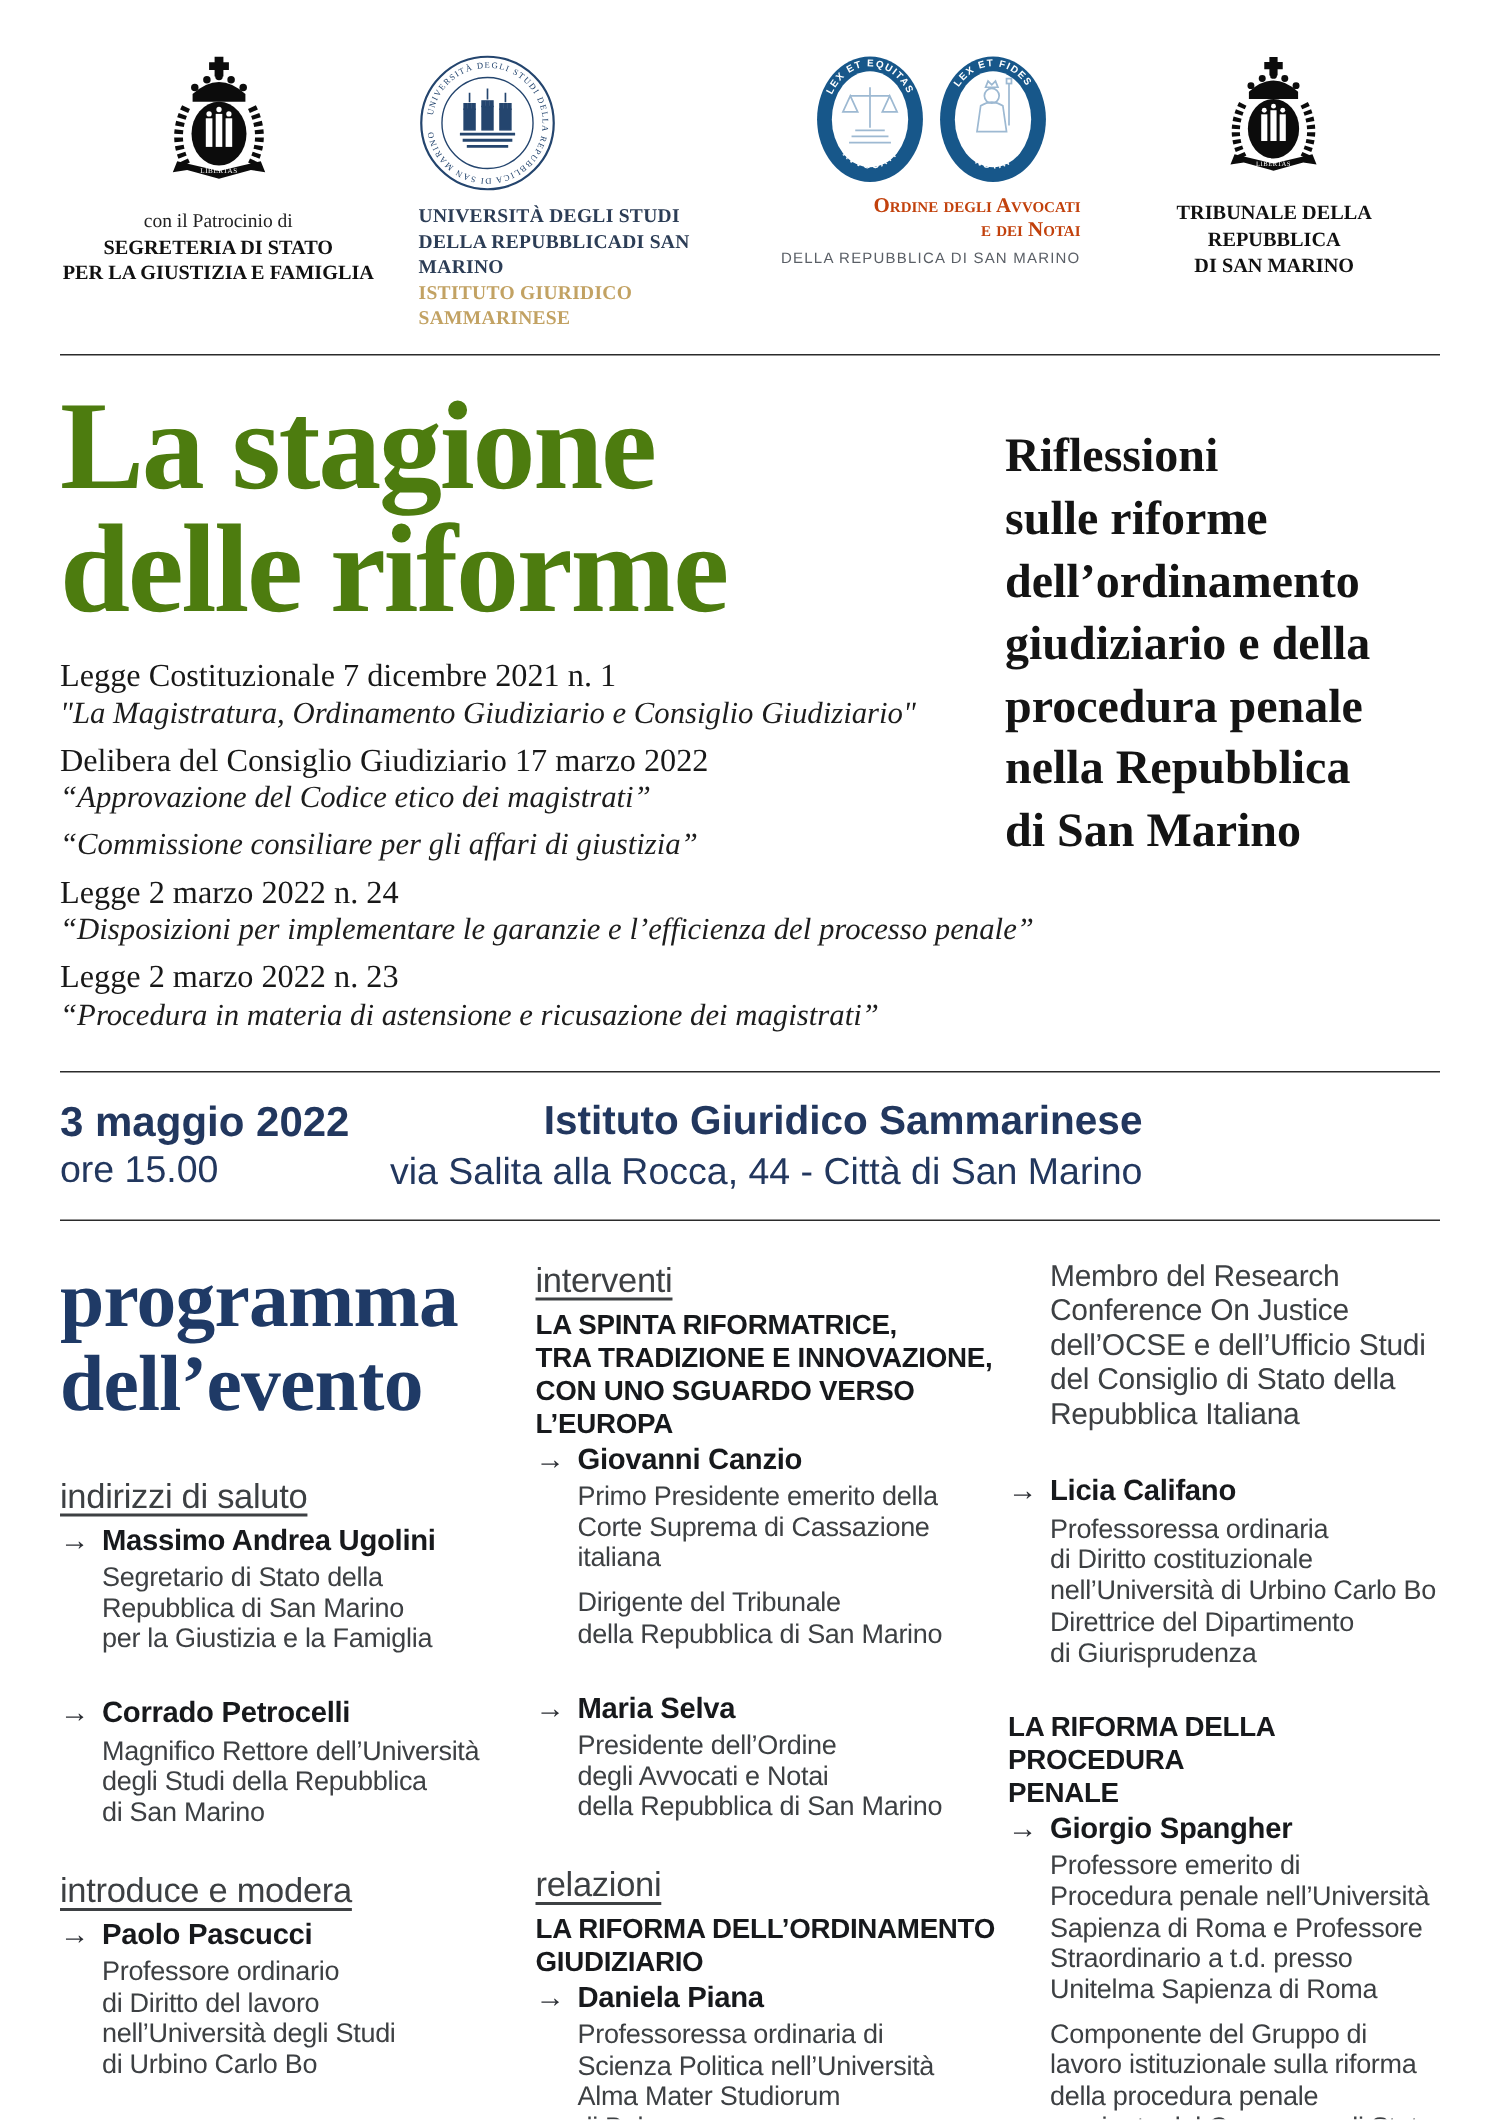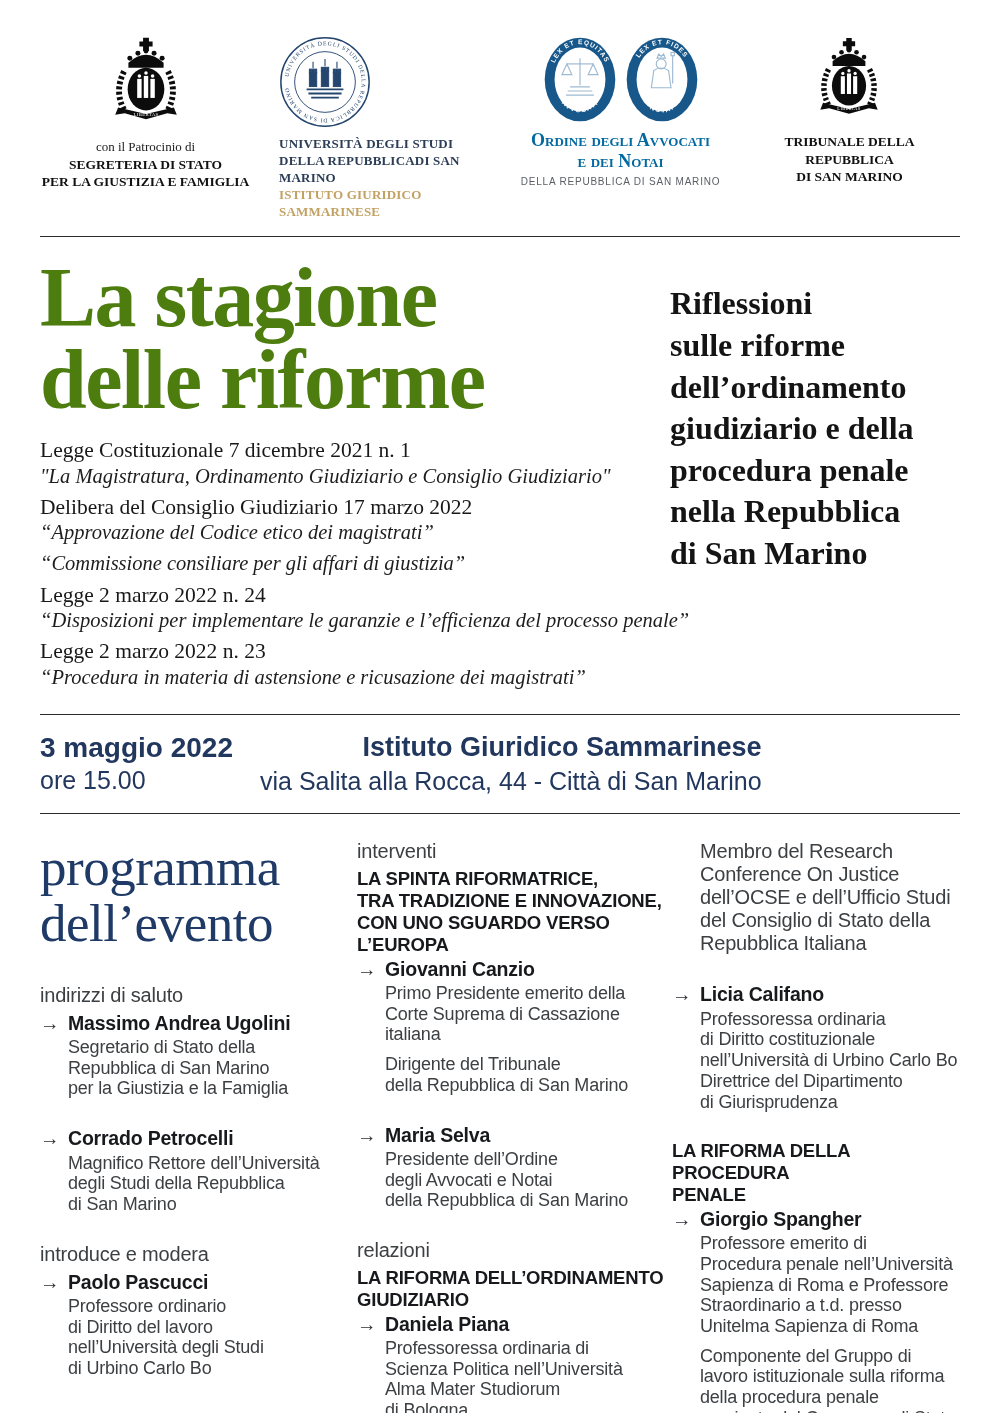--- a/index.html
+++ b/index.html
@@ -16,21 +16,21 @@
   .lg-patrocinio { width:212px; }
   .lg-university { width:252px; align-items:flex-start; padding-left:28px; }
   .lg-ordine { width:238px; }
   .lg-tribunale { width:222px;justify-content:space-between; }
   .caption { margin-top:7px; text-align:center; font-family:"Liberation Serif", serif; line-height:1.3; }
   .cap-light { font-size:13px; color:#222; }
   .cap-bold  { font-size:13.5px; font-weight:bold; color:#111; }
   .uni-cap { text-align:left; margin-top:8px; }
   .uni-line { font-size:13px; font-weight:bold; color:#2c3d56; letter-spacing:.2px; }
   .uni-gold { font-size:13px; font-weight:bold; color:#c2a263; letter-spacing:.2px; }
-  .ord-caps { font-variant:small-caps; font-size:18px; font-weight:bold; color:#0369a1; line-height:1.15; }
+  .ord-caps { font-variant:small-caps; font-size:14px; font-weight:bold; color:#c2410c; line-height:1.15;text-align:right; }
   .ord-small { font-size:10px; color:#5a5f66; letter-spacing:.8px; margin-top:4px; font-family:"Liberation Sans",sans-serif; }
   .ovals { display:flex; gap:8px; }
 
   
   .rule { border:0; border-top:1.6px solid #2b2b2b; }
   .rule-1 { margin-top:16px; }
 
   
   .hero { display:flex; margin-top:20px; }
   .hero-left { width:630px; flex:none; }
@@ -48,23 +48,23 @@
   .rule-2 { margin-top:18px; }
   .event-row { display:flex; align-items:flex-start; padding:15px 0 16px; }
   .ev-date { font-size:28px; font-weight:bold; color:#22375e; line-height:1.25; }
   .ev-time { font-size:25px; color:#22375e; line-height:1.25; }
   .ev-right { text-align:right; }
   .ev-venue { font-size:27px; font-weight:bold; color:#22375e; line-height:1.3; }
   .ev-addr  { font-size:25px; color:#22375e; line-height:1.3;margin-left:27px; }
 
   
   .program { display:grid; grid-template-columns:317px 315px 1fr; margin-top:26px; }
-  .prog-heading { font-family:"Liberation Serif", serif; font-weight:normal; color:#1f3a66;
+  .prog-heading { font-family:"Liberation Serif", serif; font-weight:bold; color:#1f3a66;
     font-size:53px; line-height:1.05; letter-spacing:-0.5px; white-space:pre-line; margin-bottom:32px; }
-  .label { font-size:20px; color:#3d4043; text-underline-offset:4px;
+  .label { font-size:23px; color:#3d4043; text-decoration:underline; text-underline-offset:4px;
     margin-bottom:5px; letter-spacing:-0.2px; }
   .sec-title { font-size:18.5px; font-weight:bold; color:#17191c; line-height:1.18;
     white-space:pre-line; letter-spacing:-0.2px; margin-bottom:2px; }
   .speaker { margin-bottom:18px; }
   .name-row { display:flex; gap:8px; font-size:19.5px; font-weight:bold; color:#17191c;
     line-height:1.15; letter-spacing:-0.2px; }
   .arrow { font-weight:normal; color:#2a2d33; flex:none; width:20px; }
   .sp-body { margin-left:28px; margin-top:3px; font-size:18px; color:#3d4043;
     line-height:1.15; letter-spacing:-0.2px; white-space:pre; }
   .sp-body + .sp-body { margin-top:9px; }

